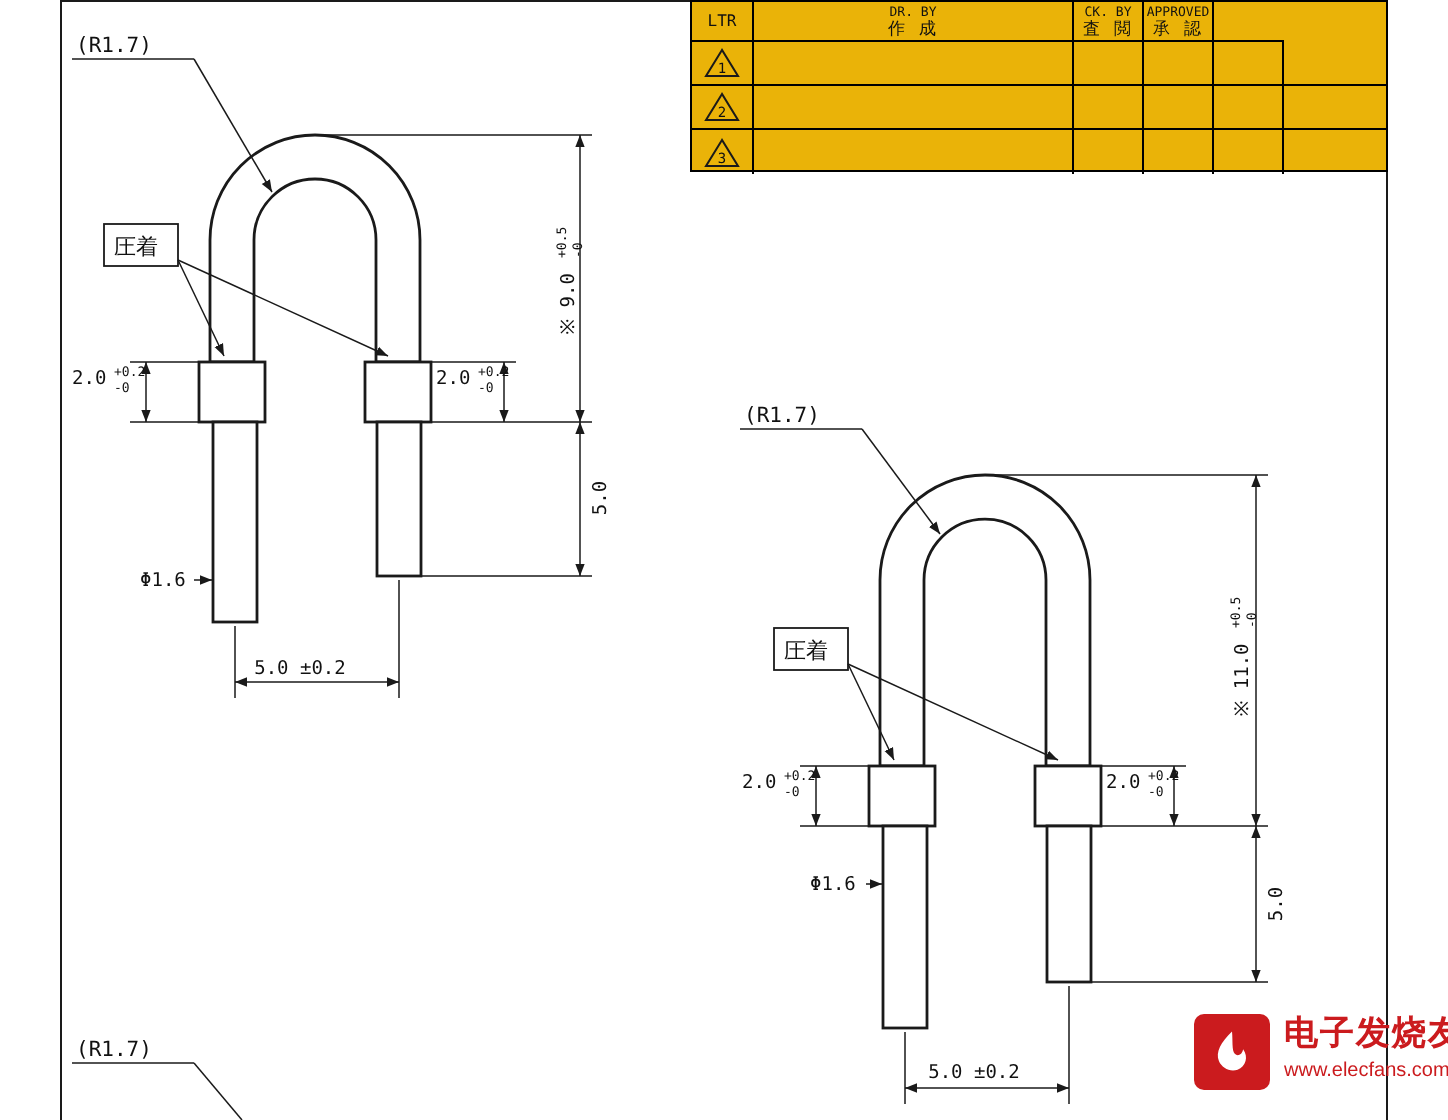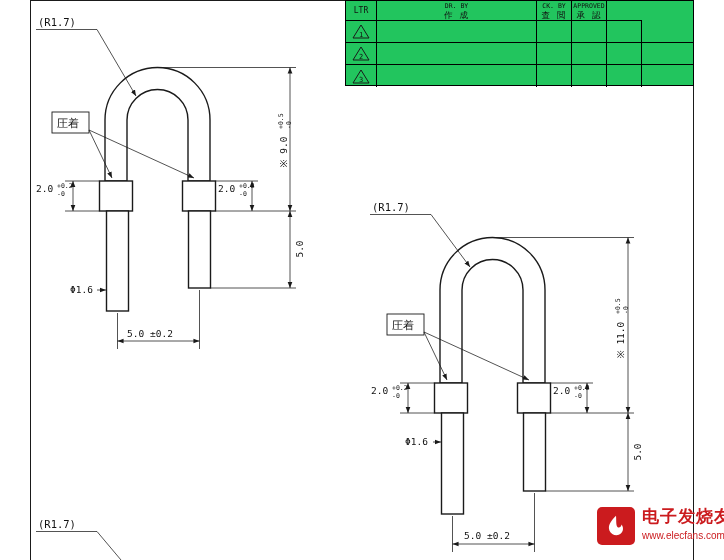--- a/index.html
+++ b/index.html
@@ -18,21 +18,21 @@
   .arrE   { marker-end:url(#arr); }
   .arrB   { marker-start:url(#arr); marker-end:url(#arr); }
   .t6  { font-size:6.5px; }
   .t9  { font-size:9.5px; }
   .t10 { font-size:10.5px; }
   .t11 { font-size:11px; }
 
   
   .rev-table {
     position:absolute; left:345px; top:0; width:349px; height:86px;
-    border:1px solid #000; box-sizing:border-box; background:#22c55e;
+    border:1px solid #000; box-sizing:border-box; background:#eab308;
   }
   .rt-row { display:grid; grid-template-columns:31px 160px 35px 35px 35px 1fr; }
   .rt-row.hdr  { height:20px; }
   .rt-row.body { height:22px; }
   .rt-cell {
     border-right:1px solid #000; border-bottom:1px solid #000;
     box-sizing:border-box; display:flex; flex-direction:column;
     align-items:center; justify-content:center; overflow:hidden;
   }
   .rt-cell.last { border-right:none;gap:23px; }

